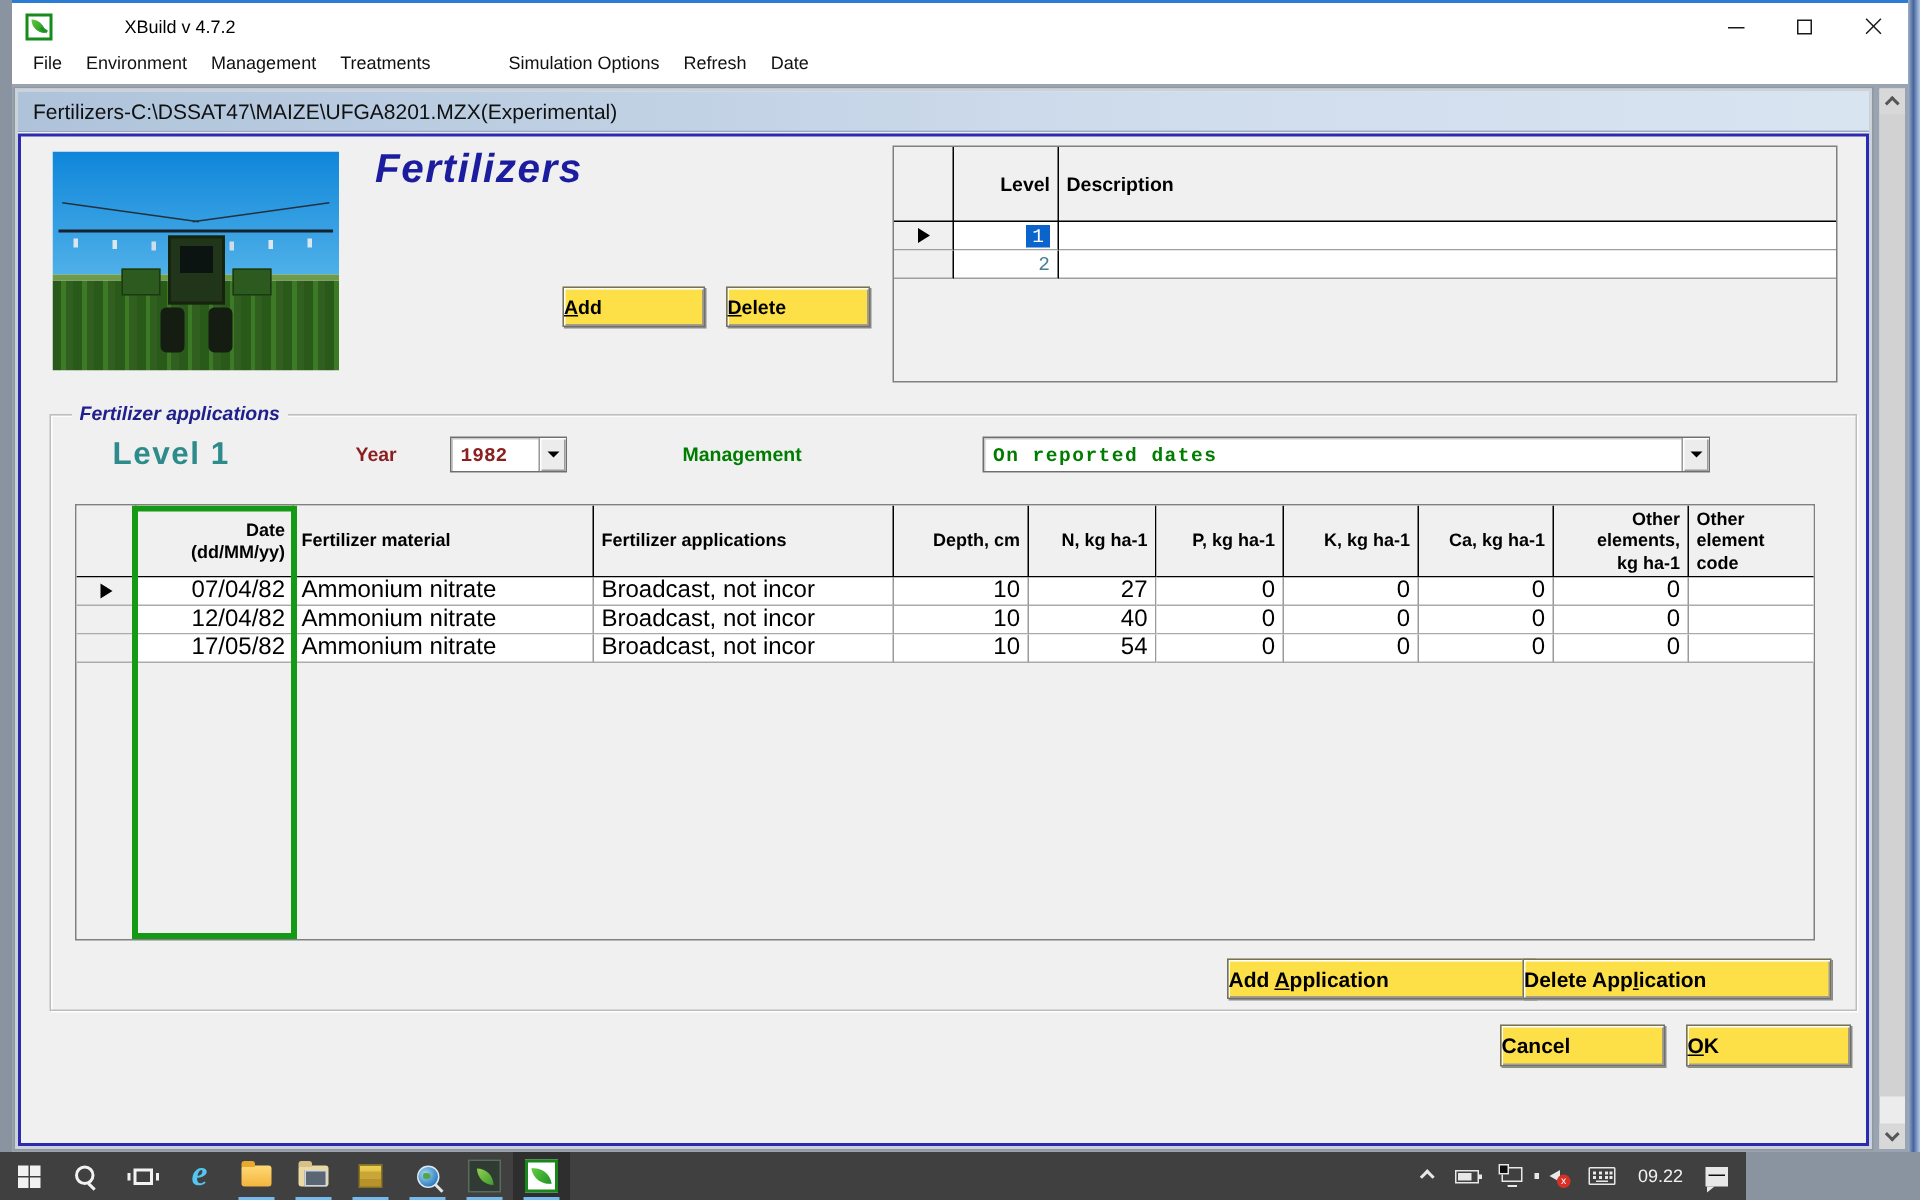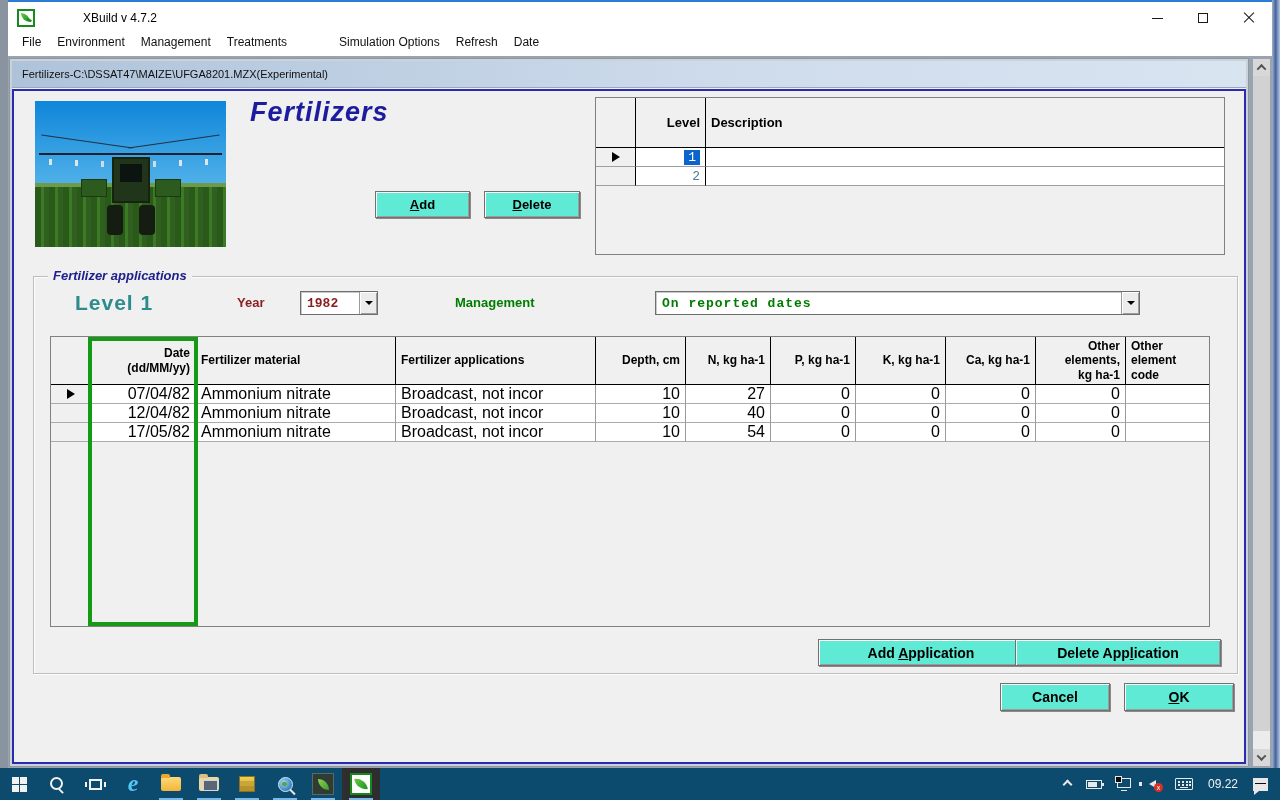--- a/index.html
+++ b/index.html
@@ -42,21 +42,21 @@
     display: flex; align-items: flex-start; font-size: 12px; color: #111; }
   .menu-item { padding: 3px 8px; cursor: default; }
   .menu-item:first-child { margin-left: 6px; }
   .menu-item.gap { margin-left: 36px; }
 
   
   .mdi { position: absolute; left: 0; top: 54px; right: 0; bottom: 0; background: #9aa4b0; }
   .child { position: absolute; left: 2px; top: 3px; width: 1238px; height: 707px;
     border: 2px solid #ccd2d9; box-shadow: 0 0 0 1px #8f979f; background: #f0f0f0; }
   .child-titlebar { height: 27px; background: linear-gradient(90deg,#aec3da,#cfdcec 60%,#d9e4f1);
-    display: flex; align-items: center; padding-left: 10px; font-size: 11px; color: #101010;
+    display: flex; align-items: center; padding-left: 10px; font-size: 14px; color: #101010;
     border-bottom: 1px solid #97a9c2; }
   .form { position: absolute; left: 0; top: 28px; right: 0; bottom: 0; background: #f0f0f0;
     border: 2px solid #2b2bb0; overflow: hidden; }
 
   
   .photo { position: absolute; left: 21px; top: 10px; width: 191px; height: 146px; overflow: hidden; }
   .photo .sky { position: absolute; left: 0; top: 0; right: 0; height: 82px;
     background: linear-gradient(#0f86da,#4fb0e8); }
   .photo .field { position: absolute; left: 0; top: 82px; right: 0; bottom: 0;
     background: repeating-linear-gradient(90deg,#2a5a1a 0 6px,#3c7a26 6px 9px,#315f1f 9px 14px);
@@ -73,23 +73,23 @@
   .photo .tank-l, .photo .tank-r { position: absolute; top: 78px; width: 26px; height: 18px; background: #2d5a1f;
     border: 1px solid #1b3a11; }
   .photo .tank-l { left: 46px; } .photo .tank-r { left: 120px; }
   .photo .wheel { position: absolute; top: 104px; width: 16px; height: 30px; background: #151d12; border-radius: 4px; }
   .photo .wheel.wl { left: 72px; } .photo .wheel.wr { left: 104px; }
 
   .page-heading { position: absolute; left: 236px; top: 6px; font-size: 27px; font-weight: bold;
     font-style: italic; color: #1c1c9e; letter-spacing: 1px; }
 
   
-  .btn { position: absolute; background: #5eead4; border: 1px solid #707070;
+  .btn { position: absolute; background: #fde047; border: 1px solid #707070;
     box-shadow: inset 1px 1px 0 #ffffff, inset -1px -1px 0 #9d9d9d, 1px 1px 0 #8a8a8a;
-    display: flex; align-items: center; justify-content: center;
+    display: flex; align-items: center; justify-content: flex-start;
     font-weight: bold; color: #000; cursor: default; }
   .btn.small { font-size: 13px; }
   .btn.big { font-size: 14px; }
   .accel { text-decoration: underline; }
 
   .btn-add { left: 361px; top: 100px; width: 95px; height: 27px; }
   .btn-delete { left: 470px; top: 100px; width: 96px; height: 27px; }
   .btn-addapp { left: 804px; top: 548px; width: 206px; height: 27px; }
   .btn-delapp { left: 1001px; top: 548px; width: 206px; height: 27px; }
   .btn-cancel { left: 986px; top: 592px; width: 110px; height: 28px; }
@@ -167,21 +167,21 @@
   
   .scrollbar { position: absolute; right: 2px; top: 3px; width: 17px; height: 707px; background: #ececec; }
   .sb-btn { position: absolute; left: 0; width: 17px; height: 17px; display: flex; align-items: center; justify-content: center; background: #d8d8d8; }
   .sb-up { top: 0; } .sb-down { bottom: 0; }
   .sb-thumb { position: absolute; left: 0; top: 17px; width: 17px; height: 655px; background: #d2d2d2; }
   .chev { width: 7px; height: 7px; border-left: 2px solid #555; border-top: 2px solid #555; }
   .chev.up { transform: rotate(45deg) translate(1px,1px); }
   .chev.down { transform: rotate(225deg) translate(1px,1px); }
 
   
-  .taskbar { position: absolute; left: 0; top: 768px; width: 1280px; height: 32px; background: #0c4a6e;
+  .taskbar { position: absolute; left: 0; top: 768px; width: 1164px; height: 32px; background: #404040;
     display: flex; align-items: center; }
   .tb-slot { width: 38px; height: 32px; display: flex; align-items: center; justify-content: center; position: relative; }
   .tb-slot.running::after { content: ""; position: absolute; bottom: 0; left: 7px; right: 7px; height: 2px; background: #76b9ed; }
   .tb-slot.active { background: #2e2e2e; }
   .ic-start { width: 15px; height: 15px; display: grid; grid-template-columns: 7px 7px; grid-template-rows: 7px 7px; gap: 1px; }
   .ic-start div { background: #f2f2f2; }
   .ic-search { position: relative; width: 16px; height: 16px; }
   .ic-search::before { content: ""; position: absolute; left: 1px; top: 1px; width: 9px; height: 9px;
     border: 2px solid #f2f2f2; border-radius: 50%; }
   .ic-search::after { content: ""; position: absolute; right: 1px; bottom: 0; width: 6px; height: 2px;

